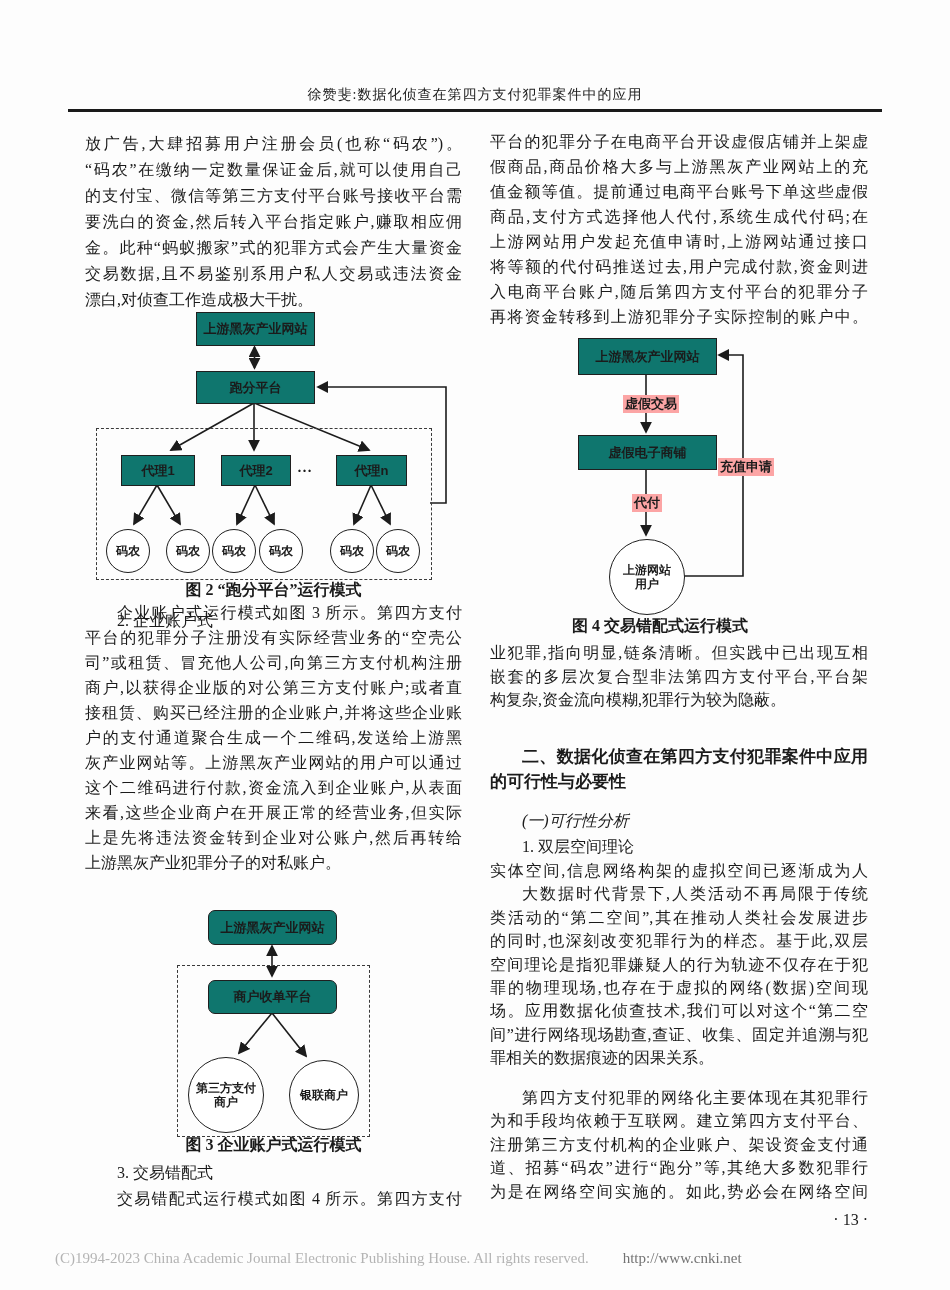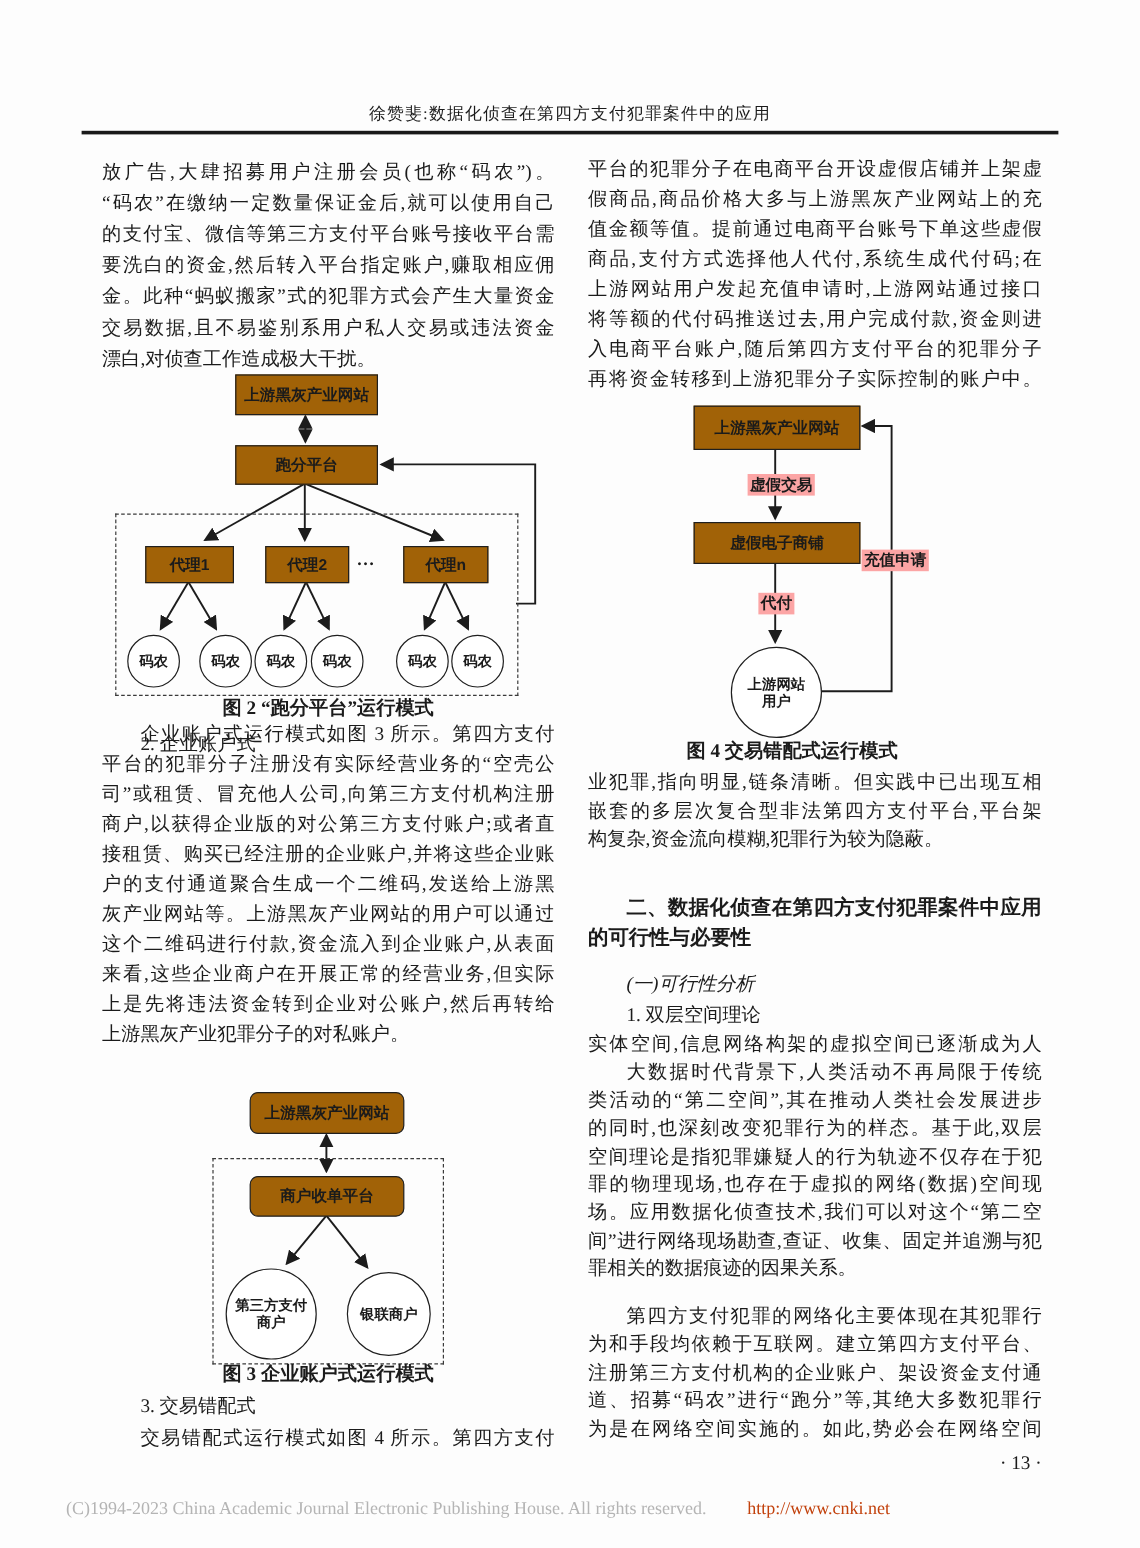--- a/index.html
+++ b/index.html
@@ -8,34 +8,34 @@
   .header{position:absolute;top:86px;left:0;width:100%;text-align:center;font-size:14px;letter-spacing:1px;}
   .rule{position:absolute;top:109px;left:68px;width:814px;height:2.5px;background:#1a1a1a;}
   .para{position:absolute;font-size:16px;}
   .ln{text-align:justify;text-align-last:justify;}
   .ln-last{text-align-last:left;}
   .ln-indent{text-indent:32px;}
   .big-heading{font-family:"Liberation Sans","DejaVu Sans",sans-serif;font-weight:bold;font-size:17px;}
   .kai{font-style:italic;}
   .fig{position:absolute;}
   .figsvg{position:absolute;left:0;top:0;pointer-events:none;}
-  .fnode{position:absolute;border:1.6px solid #1f1f1f;background:#a16207;display:flex;align-items:center;justify-content:center;
+  .fnode{position:absolute;border:1.6px solid #1f1f1f;background:#0f766e;display:flex;align-items:center;justify-content:center;
          font-family:"Liberation Sans","DejaVu Sans",sans-serif;font-weight:bold;font-size:13px;white-space:nowrap;}
   .rounded{border-radius:7px;}
   .fcircle{position:absolute;border:1.6px solid #1f1f1f;border-radius:50%;background:#fff;display:flex;flex-direction:column;
            align-items:center;justify-content:center;font-family:Liberation Serif, serif;
            font-weight:bold;font-size:12px;line-height:1.2;text-align:center;}
   .dashedbox{position:absolute;border:1.5px dashed #3a3a3a;background:transparent;}
   .fdots{position:absolute;font-weight:bold;font-size:15px;letter-spacing:1px;}
   .flabel{position:absolute;font-family:"Liberation Sans","DejaVu Sans",sans-serif;font-weight:bold;font-size:13px;
           background:#fca5a5;padding:0 2px;white-space:nowrap;}
   .caption{position:absolute;text-align:center;font-weight:bold;font-size:16px;}
   .pagenum{position:absolute;font-size:16px;text-align:right;}
   .footer{position:absolute;top:1250px;left:55px;width:860px;font-size:15px;color:#b4b4b4;white-space:nowrap;}
-  .footer .url{margin-left:34px;color:#c2410c;}
+  .footer .url{margin-left:34px;color:#737373;}
   svg line,svg polyline{stroke:#1c1c1c;stroke-width:1.6;fill:none;}
   svg .mk{fill:#1c1c1c;}
 </style>
 </head>
 <body>
 
 <div class="page">
 
   <div class="header">徐赞斐:数据化侦查在第四方支付犯罪案件中的应用</div>
   <div class="rule"></div>

